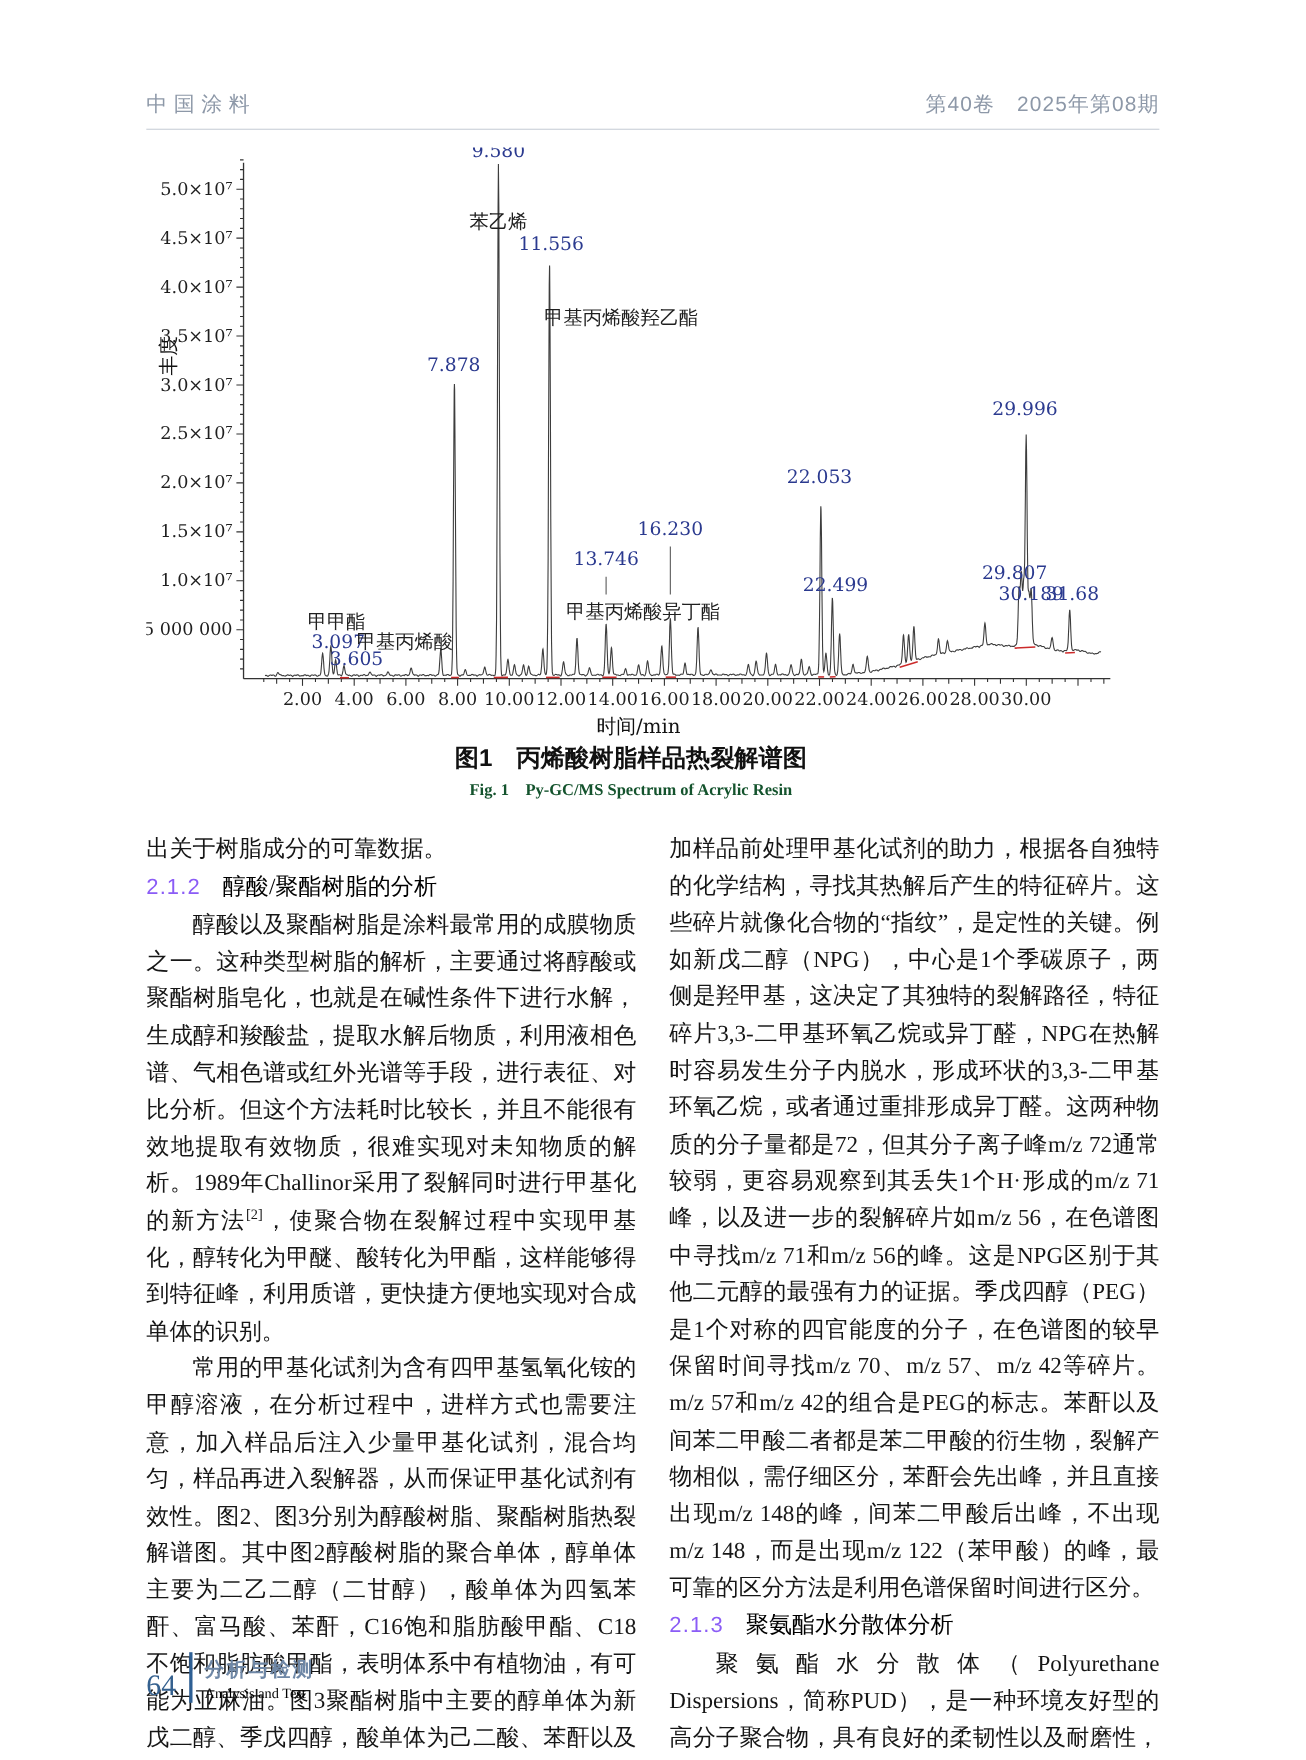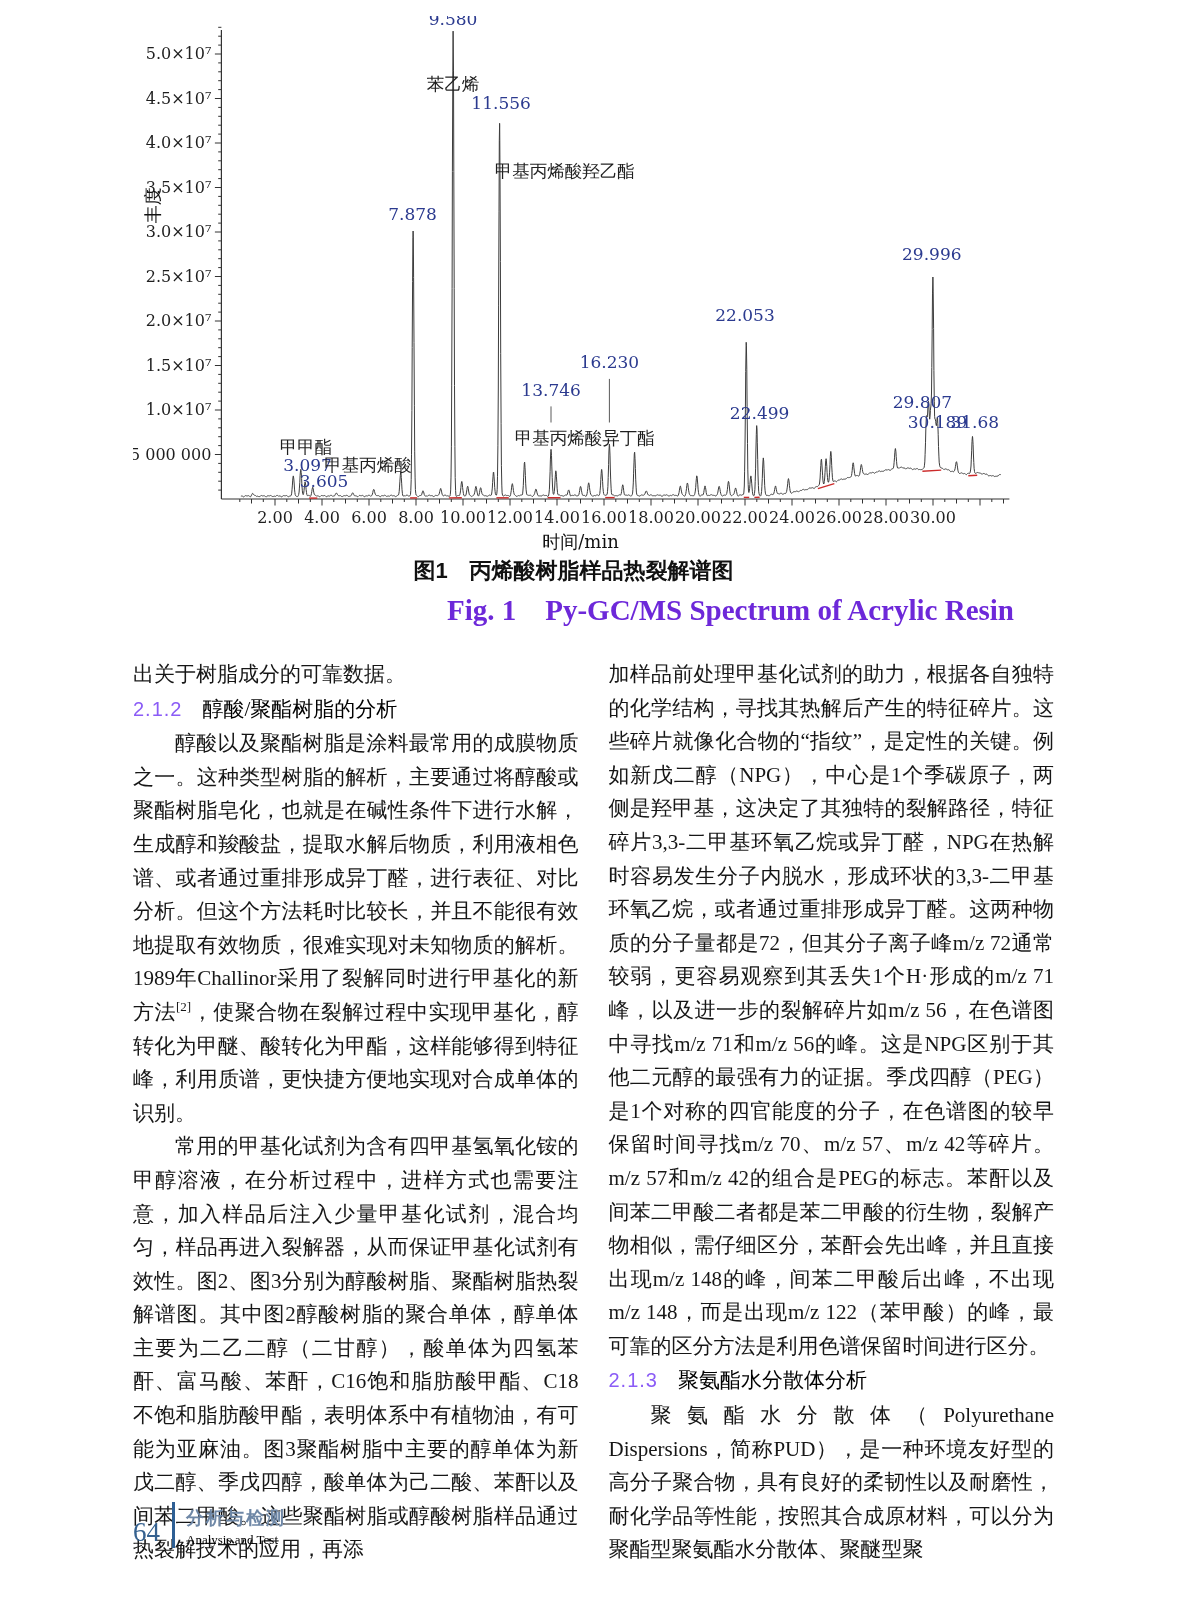--- a/index.html
+++ b/index.html
@@ -15,21 +15,21 @@
   .hdr .issue{letter-spacing:1px;}
 
   
   .figure{margin-top:16px;}
   .chart-wrap{width:921px;height:536px;}
   svg text{font-family:"DejaVu Serif","Liberation Serif",serif;}
 
   .cap{ text-align:center; padding-right:40px; }
   .cap-zh{margin-top:4px;font-family:"Liberation Sans",sans-serif;font-weight:bold;
           font-size:22px;color:#111;text-align:center;}
-  .cap-en{margin-top:5px;font-weight:bold;font-size:29px;color:#6d28d9;text-align:right;}
+  .cap-en{margin-top:5px;font-weight:bold;font-size:15px;color:#14532d;}
 
   
   .cols{display:flex;gap:30px;margin-top:27px;}
   .col{width:446px;font-size:21px;line-height:1.6;text-align:justify;
        text-justify:inter-ideograph;color:#161616;}
   .para{margin:0;}
   .para.indent{text-indent:2em;}
   sup.ref{font-size:0.62em;vertical-align:super;line-height:0;}
   .section-h{margin:1px 0;display:flex;align-items:baseline;}
   .sec-num{color:#8b5cf6;font-family:"Liberation Sans",sans-serif;
@@ -42,20 +42,24 @@
   .ftr .bar{width:3px;height:46px;background:#2e5f94;margin:0 11px 0 12px;}
   .ftr .sec-zh{font-size:18px;color:#6e87a6;font-family:"Liberation Sans",sans-serif;
                font-weight:bold;letter-spacing:2px;line-height:1.1;}
   .ftr .sec-en{font-size:13px;color:#000000;margin-top:3px;}
 </style>
 </head>
 <body>
 
 <div class="page">
 
+  <div class="hdr">
+    <span class="jname">中国涂料</span>
+    <span class="issue">第40卷　2025年第08期</span>
+  </div>
 
   <div class="figure">
     <div class="chart-wrap">
       <svg id="spectrum-svg" width="921" height="536" viewBox="0 0 921 536">
           <line x1="88.4" y1="14" x2="88.4" y2="483" stroke="#333" stroke-width="1.2"></line>
           <line x1="88.4" y1="483" x2="876.4" y2="483" stroke="#333" stroke-width="1.2"></line>
           <line x1="88.4" y1="474.1" x2="85.2" y2="474.1" stroke="#333" stroke-width="1"></line>
           <line x1="88.4" y1="465.2" x2="85.2" y2="465.2" stroke="#333" stroke-width="1"></line>
           <line x1="88.4" y1="456.3" x2="85.2" y2="456.3" stroke="#333" stroke-width="1"></line>
           <line x1="88.4" y1="447.4" x2="85.2" y2="447.4" stroke="#333" stroke-width="1"></line>
@@ -239,21 +243,21 @@
     <div class="cap cap-en">Fig. 1　Py-GC/MS Spectrum of Acrylic Resin</div>
   </div>
 
   <div class="cols">
     <div class="col">
       <p class="para">出关于树脂成分的可靠数据。</p>
       <div class="section-h">
         <span class="sec-num">2.1.2</span>
         <span class="sec-title">醇酸/聚酯树脂的分析</span>
       </div>
-      <p class="para indent"><span>醇酸以及聚酯树脂是涂料最常用的成膜物质之一。这种类型树脂的解析，主要通过将醇酸或聚酯树脂皂化，也就是在碱性条件下进行水解，生成醇和羧酸盐，提取水解后物质，利用液相色谱、或者通过重排形成异丁醛，进行表征、对比分析。但这个方法耗时比较长，并且不能很有效地提取有效物质，很难实现对未知物质的解析。1989年Challinor采用了裂解同时进行甲基化的新方法</span><sup class="ref">[2]</sup><span>，使聚合物在裂解过程中实现甲基化，醇转化为甲醚、酸转化为甲酯，这样能够得到特征峰，利用质谱，更快捷方便地实现对合成单体的识别。</span></p>
+      <p class="para indent"><span>醇酸以及聚酯树脂是涂料最常用的成膜物质之一。这种类型树脂的解析，主要通过将醇酸或聚酯树脂皂化，也就是在碱性条件下进行水解，生成醇和羧酸盐，提取水解后物质，利用液相色谱、气相色谱或红外光谱等手段，进行表征、对比分析。但这个方法耗时比较长，并且不能很有效地提取有效物质，很难实现对未知物质的解析。1989年Challinor采用了裂解同时进行甲基化的新方法</span><sup class="ref">[2]</sup><span>，使聚合物在裂解过程中实现甲基化，醇转化为甲醚、酸转化为甲酯，这样能够得到特征峰，利用质谱，更快捷方便地实现对合成单体的识别。</span></p>
       <p class="para indent">常用的甲基化试剂为含有四甲基氢氧化铵的甲醇溶液，在分析过程中，进样方式也需要注意，加入样品后注入少量甲基化试剂，混合均匀，样品再进入裂解器，从而保证甲基化试剂有效性。图2、图3分别为醇酸树脂、聚酯树脂热裂解谱图。其中图2醇酸树脂的聚合单体，醇单体主要为二乙二醇（二甘醇），酸单体为四氢苯酐、富马酸、苯酐，C16饱和脂肪酸甲酯、C18不饱和脂肪酸甲酯，表明体系中有植物油，有可能为亚麻油。图3聚酯树脂中主要的醇单体为新戊二醇、季戊四醇，酸单体为己二酸、苯酐以及间苯二甲酸。这些聚酯树脂或醇酸树脂样品通过热裂解技术的应用，再添</p>
     </div>
     <div class="col">
       <p class="para">加样品前处理甲基化试剂的助力，根据各自独特的化学结构，寻找其热解后产生的特征碎片。这些碎片就像化合物的“指纹”，是定性的关键。例如新戊二醇（NPG），中心是1个季碳原子，两侧是羟甲基，这决定了其独特的裂解路径，特征碎片3,3-二甲基环氧乙烷或异丁醛，NPG在热解时容易发生分子内脱水，形成环状的3,3-二甲基环氧乙烷，或者通过重排形成异丁醛。这两种物质的分子量都是72，但其分子离子峰m/z 72通常较弱，更容易观察到其丢失1个H·形成的m/z 71峰，以及进一步的裂解碎片如m/z 56，在色谱图中寻找m/z 71和m/z 56的峰。这是NPG区别于其他二元醇的最强有力的证据。季戊四醇（PEG）是1个对称的四官能度的分子，在色谱图的较早保留时间寻找m/z 70、m/z 57、m/z 42等碎片。m/z 57和m/z 42的组合是PEG的标志。苯酐以及间苯二甲酸二者都是苯二甲酸的衍生物，裂解产物相似，需仔细区分，苯酐会先出峰，并且直接出现m/z 148的峰，间苯二甲酸后出峰，不出现m/z 148，而是出现m/z 122（苯甲酸）的峰，最可靠的区分方法是利用色谱保留时间进行区分。</p>
       <div class="section-h">
         <span class="sec-num">2.1.3</span>
         <span class="sec-title">聚氨酯水分散体分析</span>
       </div>
       <p class="para indent">聚氨酯水分散体（Polyurethane Dispersions，简称PUD），是一种环境友好型的高分子聚合物，具有良好的柔韧性以及耐磨性，耐化学品等性能，按照其合成原材料，可以分为聚酯型聚氨酯水分散体、聚醚型聚</p>
     </div>

